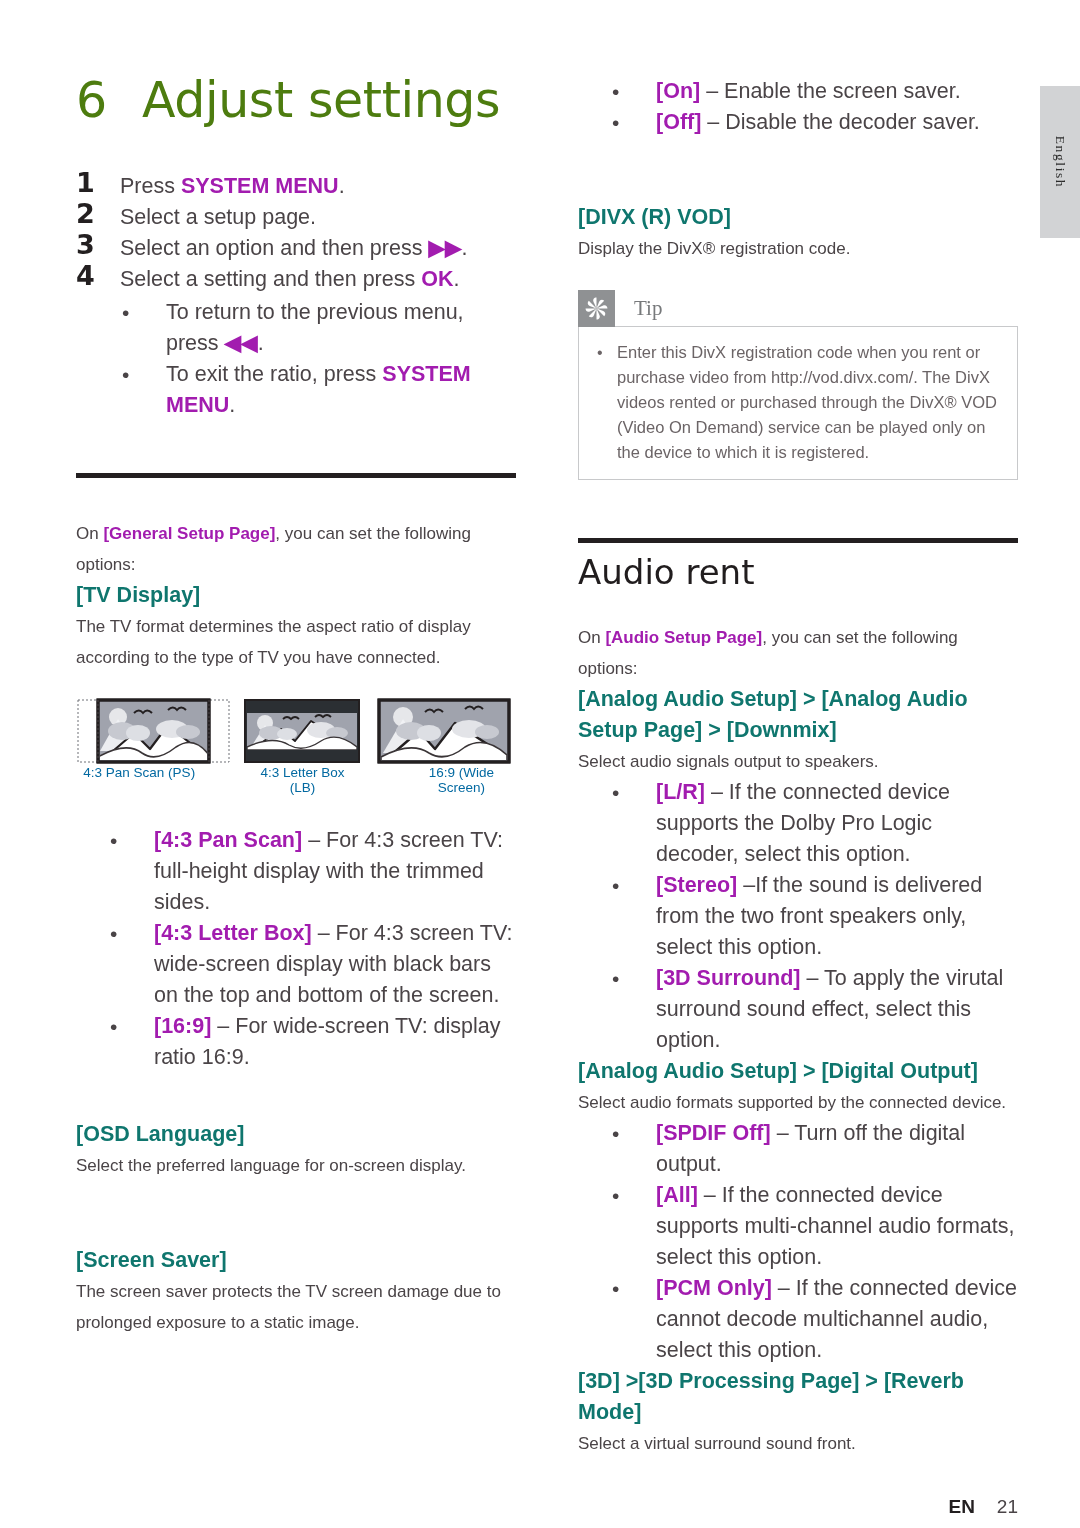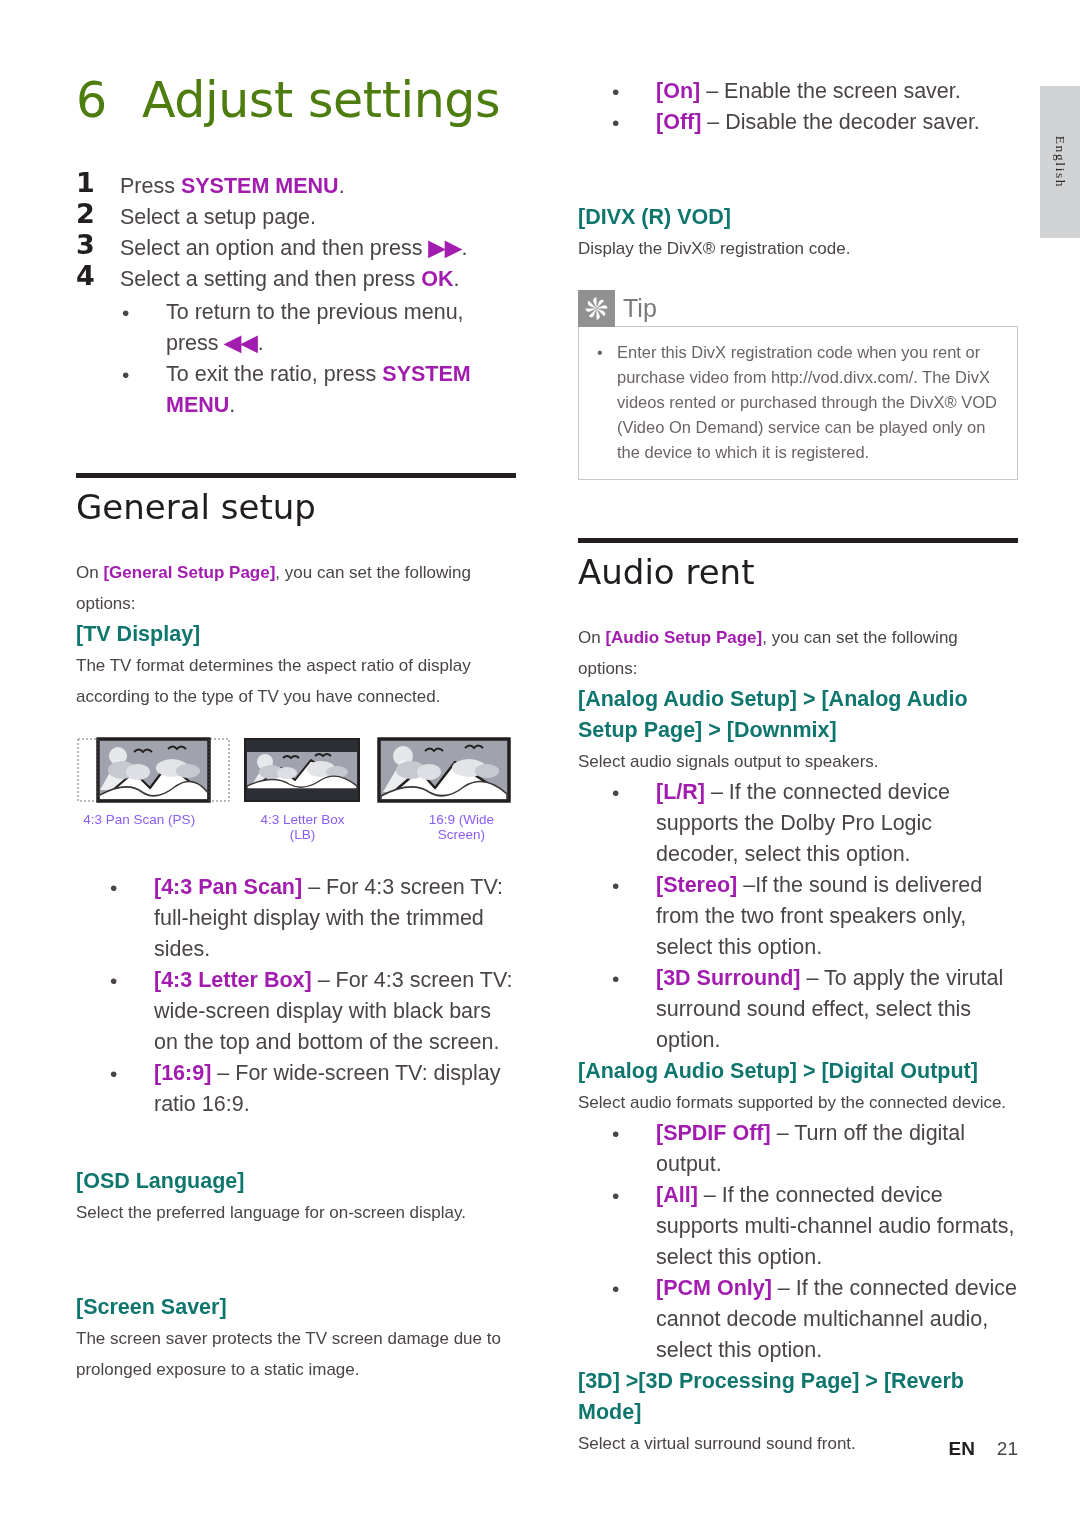--- a/index.html
+++ b/index.html
@@ -166,24 +166,23 @@
   
   .figures {
     margin-top: 24px;
     display: flex;
     align-items: flex-end;
   }
   .fig { position: relative; }
   .fig svg { display: block; }
   .fig-captions {
     display: flex;
-    margin-top: 8px;
     font-family: "Liberation Sans", sans-serif;
     font-size: 13.5px;
-    color: #8b5cf6;
+    color: #0369a1;
     gap: 40px;
   }
   .fig-caption { text-align: center; }
 
   
   .tip-wrap { margin-top: 26px; }
   .tip-header {
     display: flex;
     align-items: center;
     height: 37px;
@@ -191,24 +190,24 @@
   .tip-icon-box {
     width: 37px;
     height: 37px;
     background: #8f9193;
     display: flex;
     align-items: center;
     justify-content: center;
     flex: 0 0 auto;
   }
   .tip-label {
-    font-size: 25px;
+    font-size: 21px;
     color: #77797b;
-    margin-left: 8px;
-    font-family: Liberation Sans, sans-serif;
+    margin-left: 19px;
+    font-family: Liberation Serif, serif;
   }
   .tip-body {
     border: 1px solid #c8c9cb;
     border-top: 1px solid #c8c9cb;
     padding: 13px 16px 14px 16px;
     margin-top: -1px;
   }
   .tip-body ul {
     list-style: none;
     margin: 0;
@@ -225,21 +224,21 @@
     position: absolute;
     left: 2px;
     top: 0;
     font-size: 16px;
   }
 
   
   .footer {
     position: absolute;
     left: 0;
-    top: 1438px;
+    top: 1496px;
     width: 1018px;
     text-align: right;
     font-size: 19px;
     color: #4a4447;
   }
   .footer .en {
     font-weight: bold;
     color: #231f20;
     margin-right: 22px;
     font-family: "Liberation Sans", sans-serif;
@@ -284,21 +283,20 @@
           </li>
           <li>
             <span class="dot">•</span><span>To exit the ratio, press </span><b>SYSTEM MENU</b><span>.</span>
           </li>
         </ul>
       </li>
     </ol>
 
     <div class="section-head" style="margin-top:52px;">
       <div class="section-rule"></div>
-      <h2 class="section-title">General setup</h2>
     </div>
 
     <div class="gap-md"></div>
 
     <p class="body"><span>On </span><b>[General Setup Page]</b><span>, you can set the following options:</span></p>
 
     <p class="bracket-head">[TV Display]</p>
     <p class="body">The TV format determines the aspect ratio of display according to the type of TV you have connected.</p>
 
     <div class="figures">

